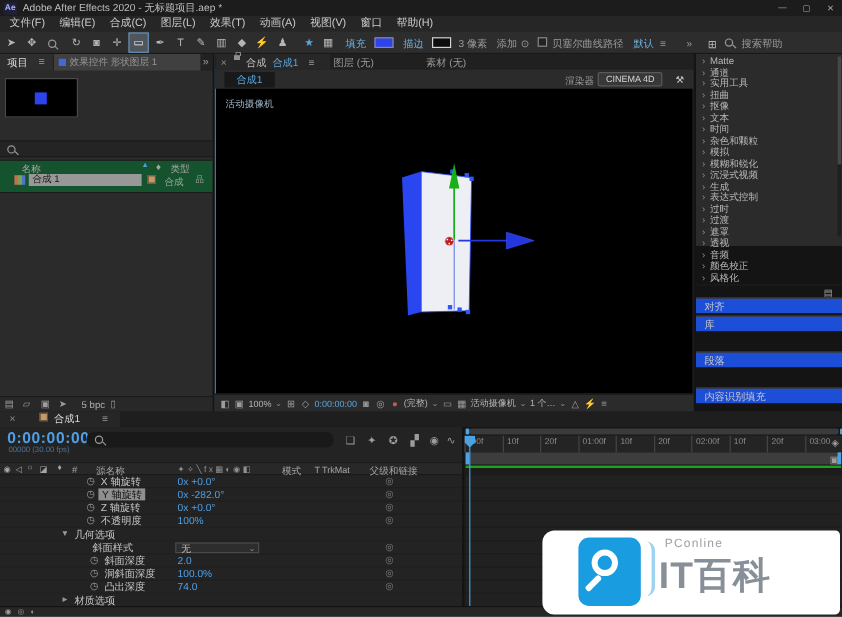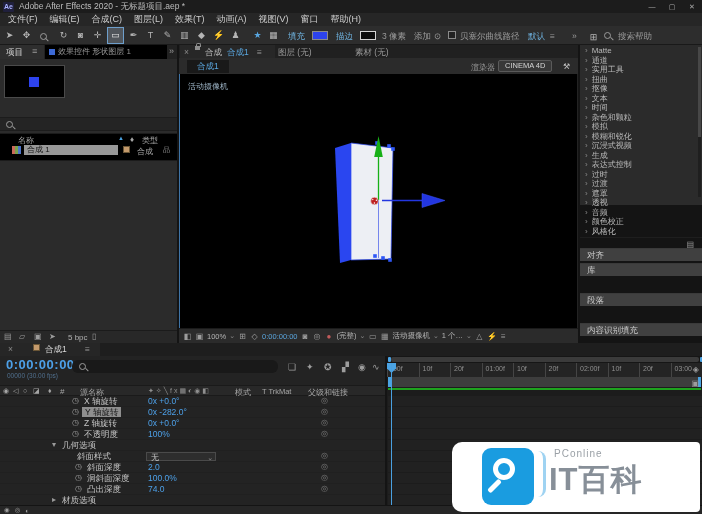--- a/index.html
+++ b/index.html
@@ -27,30 +27,30 @@
   .chk{position:absolute;top:5px;width:8px;height:8px;border:1px solid #8a8a8a;background:#222}
   .mag{position:relative;width:8px;height:8px;display:inline-block}
   .mag::before{content:'';position:absolute;left:0;top:0;width:5px;height:5px;border:1px solid #9a9a9a;border-radius:50%}
   .mag::after{content:'';position:absolute;left:5.5px;top:5.5px;width:3.5px;height:1px;background:#9a9a9a;transform:rotate(45deg)}
   
   .panel{position:absolute;background:#2b2b2b}
   
   .pj-tabs{position:absolute;left:0;top:0;width:177px;height:14px;background:#222}
   .pj-tab-active{position:absolute;left:0;top:0;height:14px;width:44px;background:#2e2e2e;color:#dedede;
                  font-size:8.5px;line-height:14px;padding-left:6px}
-  .pj-tab2{position:absolute;left:45px;top:0;height:14px;width:122px;background:#000000;color:#969696;
+  .pj-tab2{position:absolute;left:45px;top:0;height:14px;width:122px;background:#404040;color:#969696;
            font-size:8px;line-height:14px;padding-left:13px;white-space:nowrap;overflow:hidden}
   .pj-tab2 .sq{position:absolute;left:4px;top:4px;width:6px;height:6px;background:#3d6ad6}
   .pj-info{position:absolute;left:0;top:14px;width:177px;height:90px;background:#2b2b2b}
   .thumb{position:absolute;left:4px;top:6px;width:61px;height:33px;background:#000;border:1px solid #4a4a4a}
   .thumb .bluebox{position:absolute;left:24px;top:11px;width:10px;height:10px;background:#2d43ee}
   .pj-meta{position:absolute;left:71px;top:6px;font-size:8px;color:#b9b9b9;line-height:11px;white-space:nowrap}
   .pj-meta .nm{color:#dcdcdc}
   .pj-search{position:absolute;left:0;top:58px;width:177px;height:14px;background:#242424;border-top:1px solid #1c1c1c;border-bottom:1px solid #1c1c1c;padding:3px 0 0 6px}
-  .pj-cols{position:absolute;left:0;top:88px;width:177px;height:28px;background:#000000;border-top:1px solid #1b1b1b;border-bottom:1px solid #1b1b1b;font-size:8px;color:#a6a6a6}
+  .pj-cols{position:absolute;left:0;top:88px;width:177px;height:28px;background:#14532d;border-top:1px solid #1b1b1b;border-bottom:1px solid #1b1b1b;font-size:8px;color:#a6a6a6}
   .pj-row{position:absolute;left:0;top:99px;width:177px;height:12px;font-size:8px;color:#a6a6a6}
   .compicon{position:absolute;left:12px;top:2px;width:9px;height:8px;
             background:linear-gradient(90deg,#c96a5a 0 3px,#7aa34e 3px 6px,#4e74c9 6px 9px)}
   .nmbox{position:absolute;left:24px;top:1px;width:94px;height:10px;background:#989898;color:#161616;
          font-size:8px;line-height:10px;padding-left:3px}
   .tansw{position:absolute;left:123px;top:2px;width:7px;height:7px;background:#c49a6c;border:1px solid #6b5636}
   .pj-bottom{position:absolute;left:0;top:285px;width:177px;height:13px;background:#282828;border-top:1px solid #1b1b1b;font-size:8px}
   .pj-bottom .ico{position:absolute;top:1px;font-size:8px}
   
   .vw-edge-t{position:absolute;left:0;top:0;width:180px;height:1px;background:#3f74a6}
@@ -73,21 +73,21 @@
   .vw-bottom .blue{color:#5aa6de}
   .chv{color:#8a8a8a;font-size:7px}
   
   .fx-list{position:absolute;left:0;top:1px;width:122px}
   .fx-row{height:9.5px;line-height:9.5px;font-size:8px;color:#b9b9b9;padding-left:5px;white-space:nowrap}
   .fx-row .chev{color:#8a8a8a;margin-right:4px;font-size:8px}
   .fx-foot{position:absolute;left:0;top:192px;width:122px;height:12px;border-top:1px solid #1e1e1e}
   .fx-foot .ico{position:absolute;right:8px;top:2px;font-size:8px}
   .fx-scroll{position:absolute;right:1px;top:2px;width:3px;height:150px;background:#1f1f1f}
   .fx-scroll::before{content:'';position:absolute;left:0;top:0;width:3px;height:90px;background:#474747}
-  .side-tab{position:absolute;left:580px;width:122px;height:13px;background:#404040;border-top:1px solid #3a3a3a;
+  .side-tab{position:absolute;left:580px;width:122px;height:13px;background:#1d4ed8;border-top:1px solid #3a3a3a;
             color:#c9c9c9;font-size:8.5px;line-height:12px;padding-left:7px}
   
   .tl{position:absolute;left:0;top:343px;width:702px;height:162px;background:#232323}
   .tl-tabbar{position:absolute;left:0;top:0;width:702px;height:13px;background:#1e1e1e;font-size:8.5px}
   .tl-tabbar .active-zone{position:absolute;left:0;top:0;width:100px;height:13px;background:#262626}
   .tl-tabbar span{position:absolute;top:1px;line-height:11px}
   .tanicon{position:absolute;left:33px;top:3px;width:7px;height:7px;background:#c49a6c;border:1px solid #6b5636}
   .tl-timecode{position:absolute;left:6px;top:14px;font-size:13px;font-weight:bold;color:#4da0e8;letter-spacing:0.5px}
   .tl-frameinfo{position:absolute;left:7px;top:29px;font-size:6.5px;color:#51708e}
   .tl-search{position:absolute;left:72px;top:17px;width:206px;height:13px;background:#191919;border-radius:6px;padding:3px 0 0 7px}

